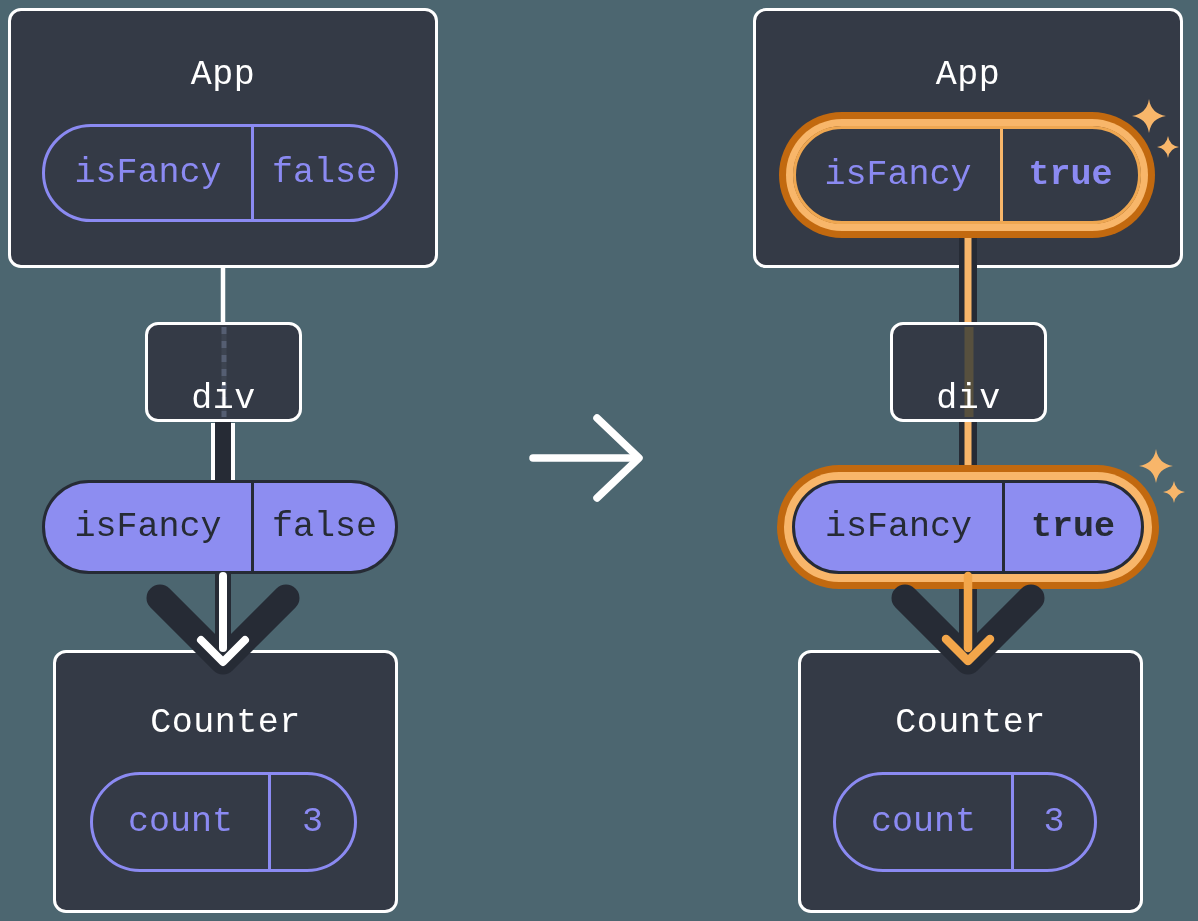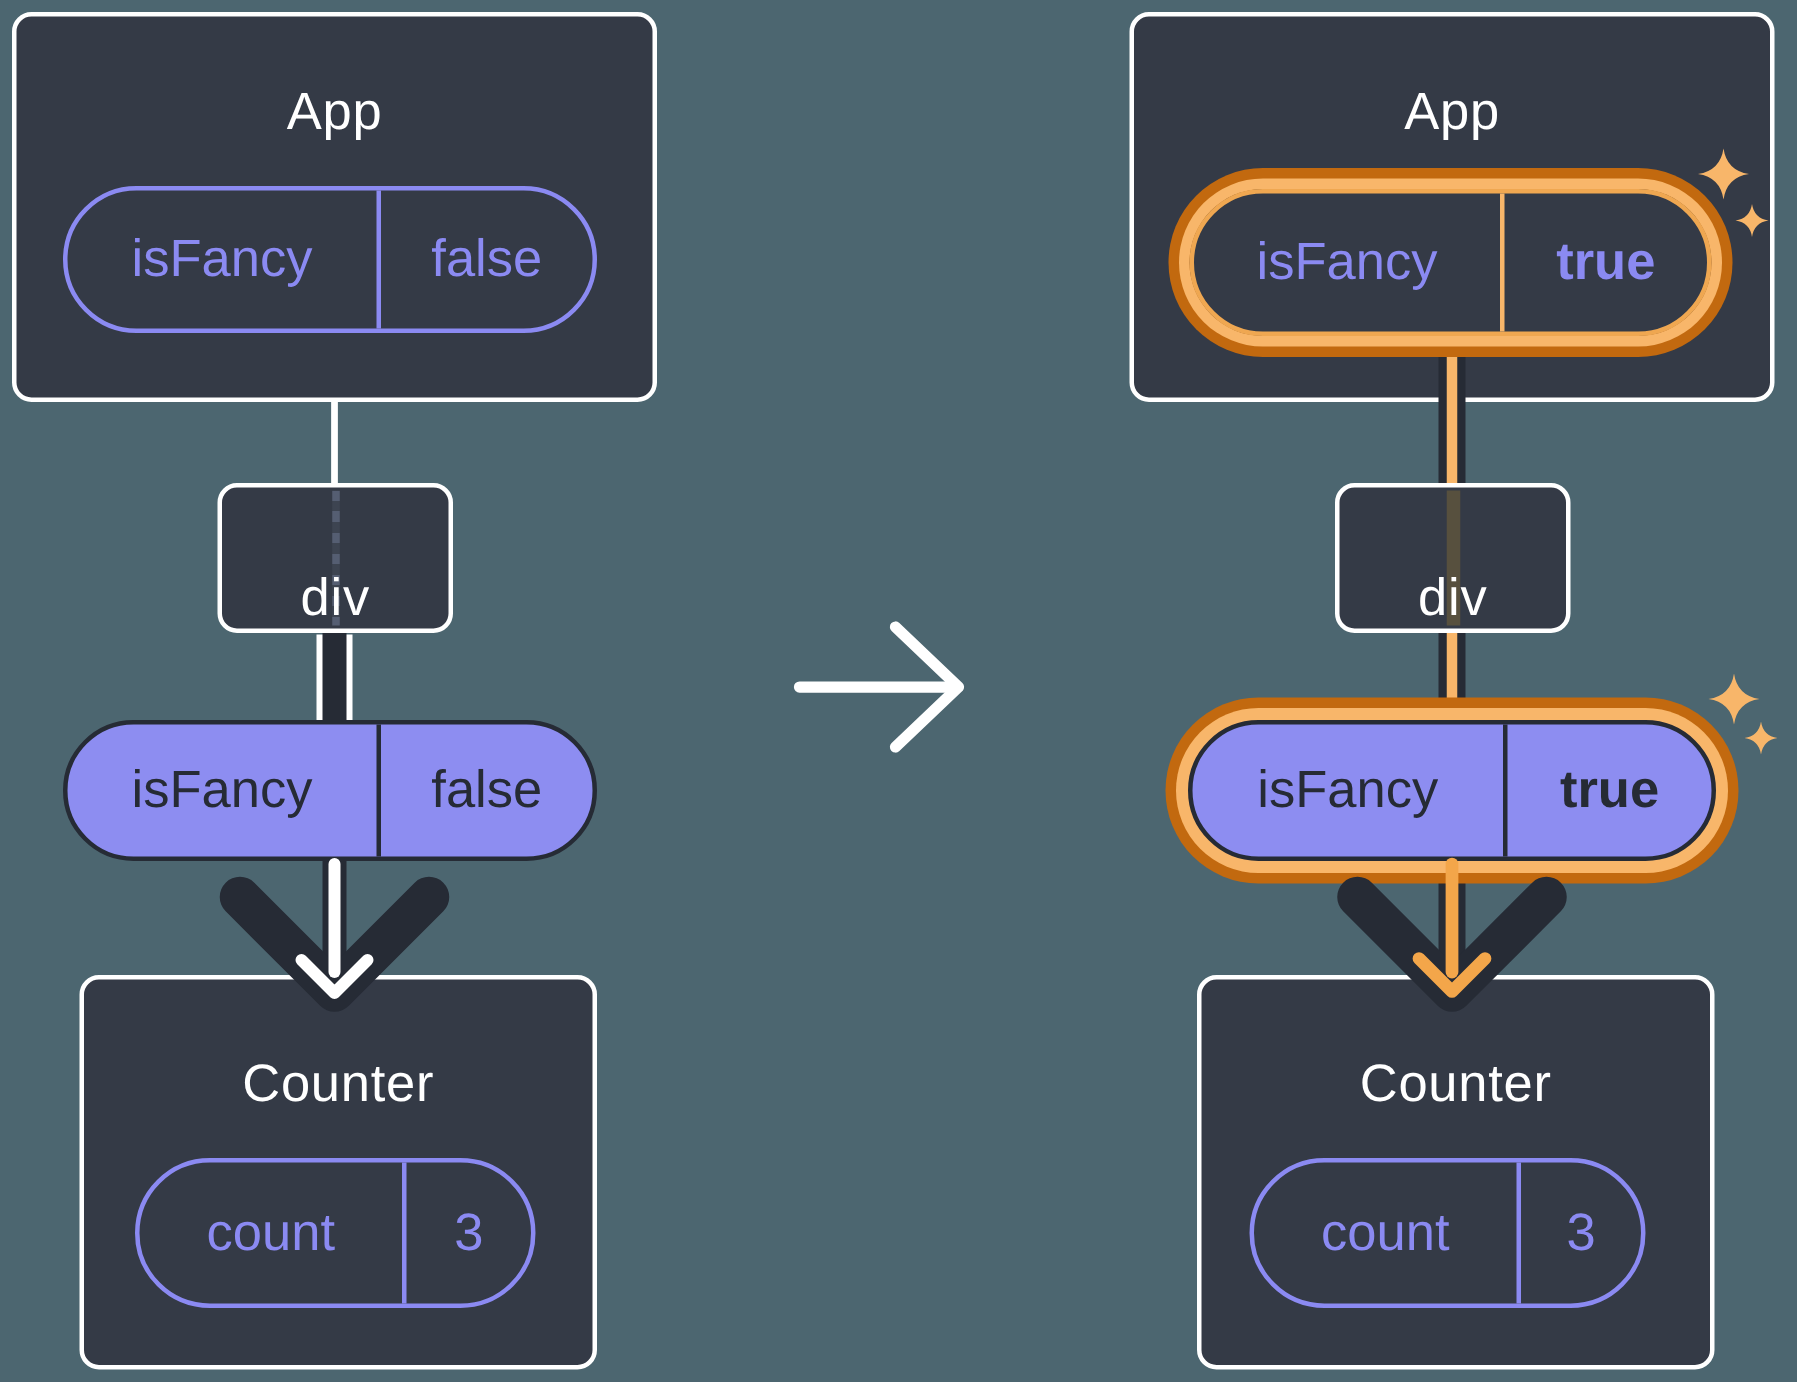--- a/index.html
+++ b/index.html
@@ -1,19 +1,19 @@
 <!DOCTYPE html>
 <html><head>
 <meta charset="utf-8">
 <style>
   html,body{margin:0;padding:0;background:#4C6670;}
   .canvas{
     position:relative;width:1198px;height:921px;overflow:hidden;
     background:#4C6670;
-    font-family:Liberation Sans, sans-serif;
+    font-family:Liberation Mono, monospace;
   }
   .layer{position:absolute;inset:0;}
   .z1{z-index:1}.z2{z-index:2}.z3{z-index:3}.z4{z-index:4}.z5{z-index:5}
   svg.overlay{position:absolute;inset:0;width:1198px;height:921px;display:block;}
 
   
   .card{
     position:absolute;box-sizing:border-box;background:#343A46;
     border:3px solid #FFFFFF;border-radius:13px;
   }

